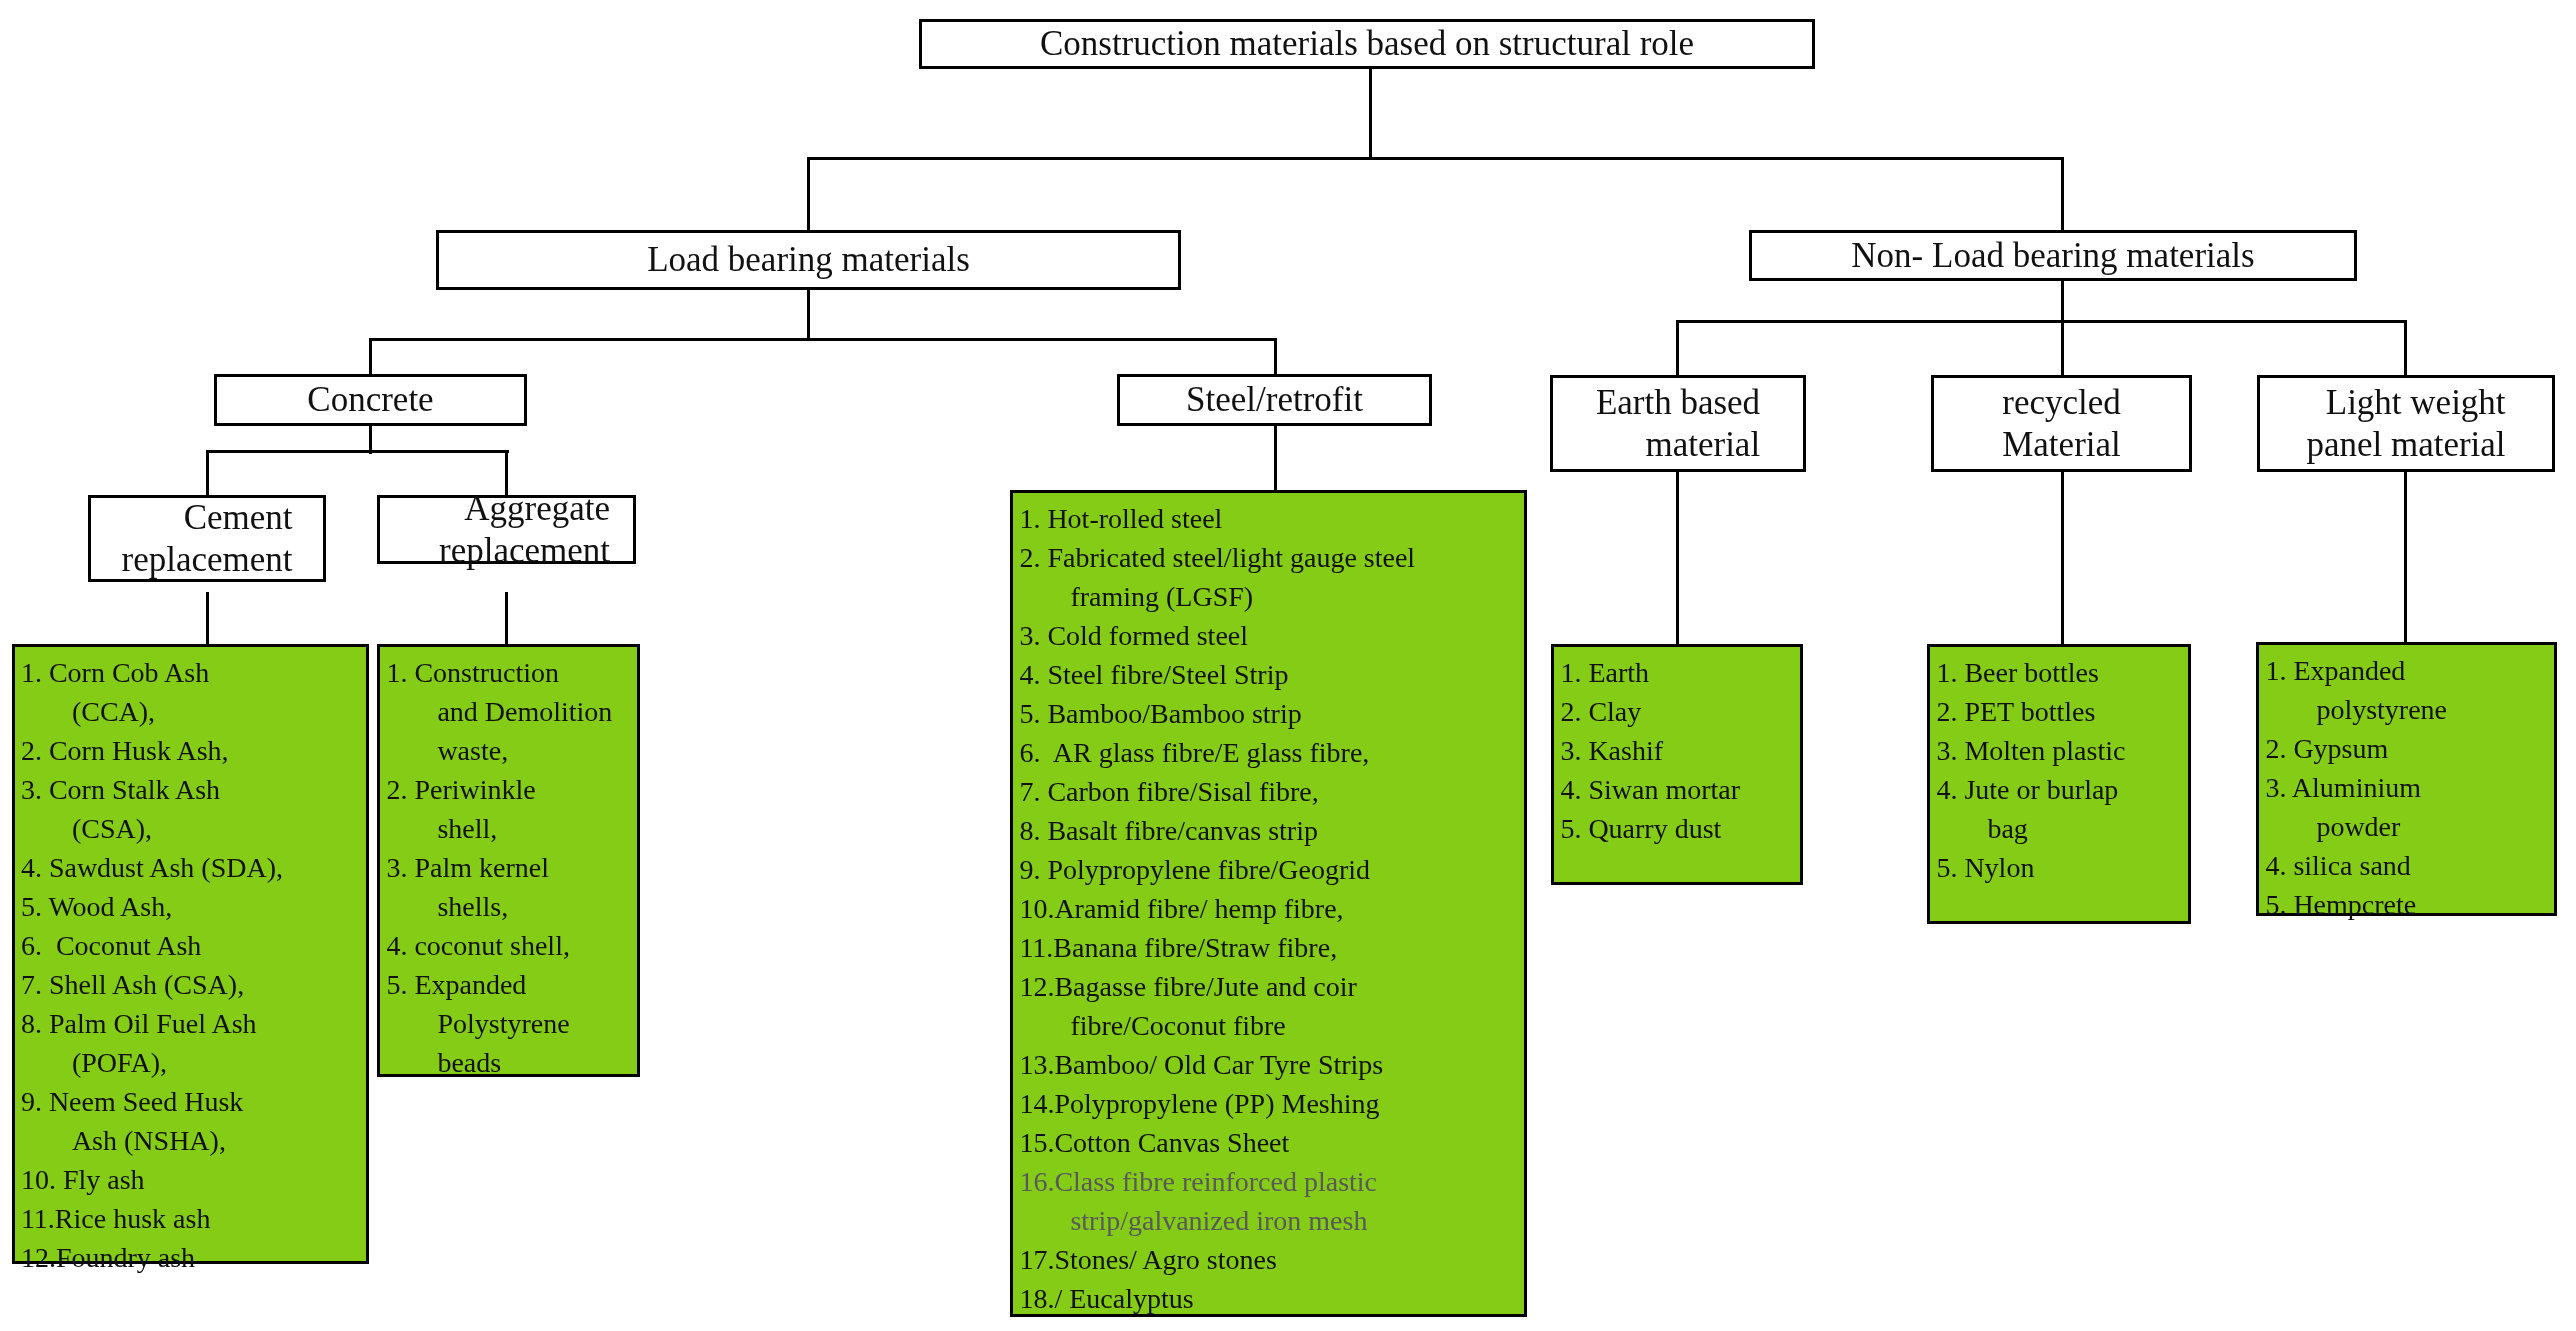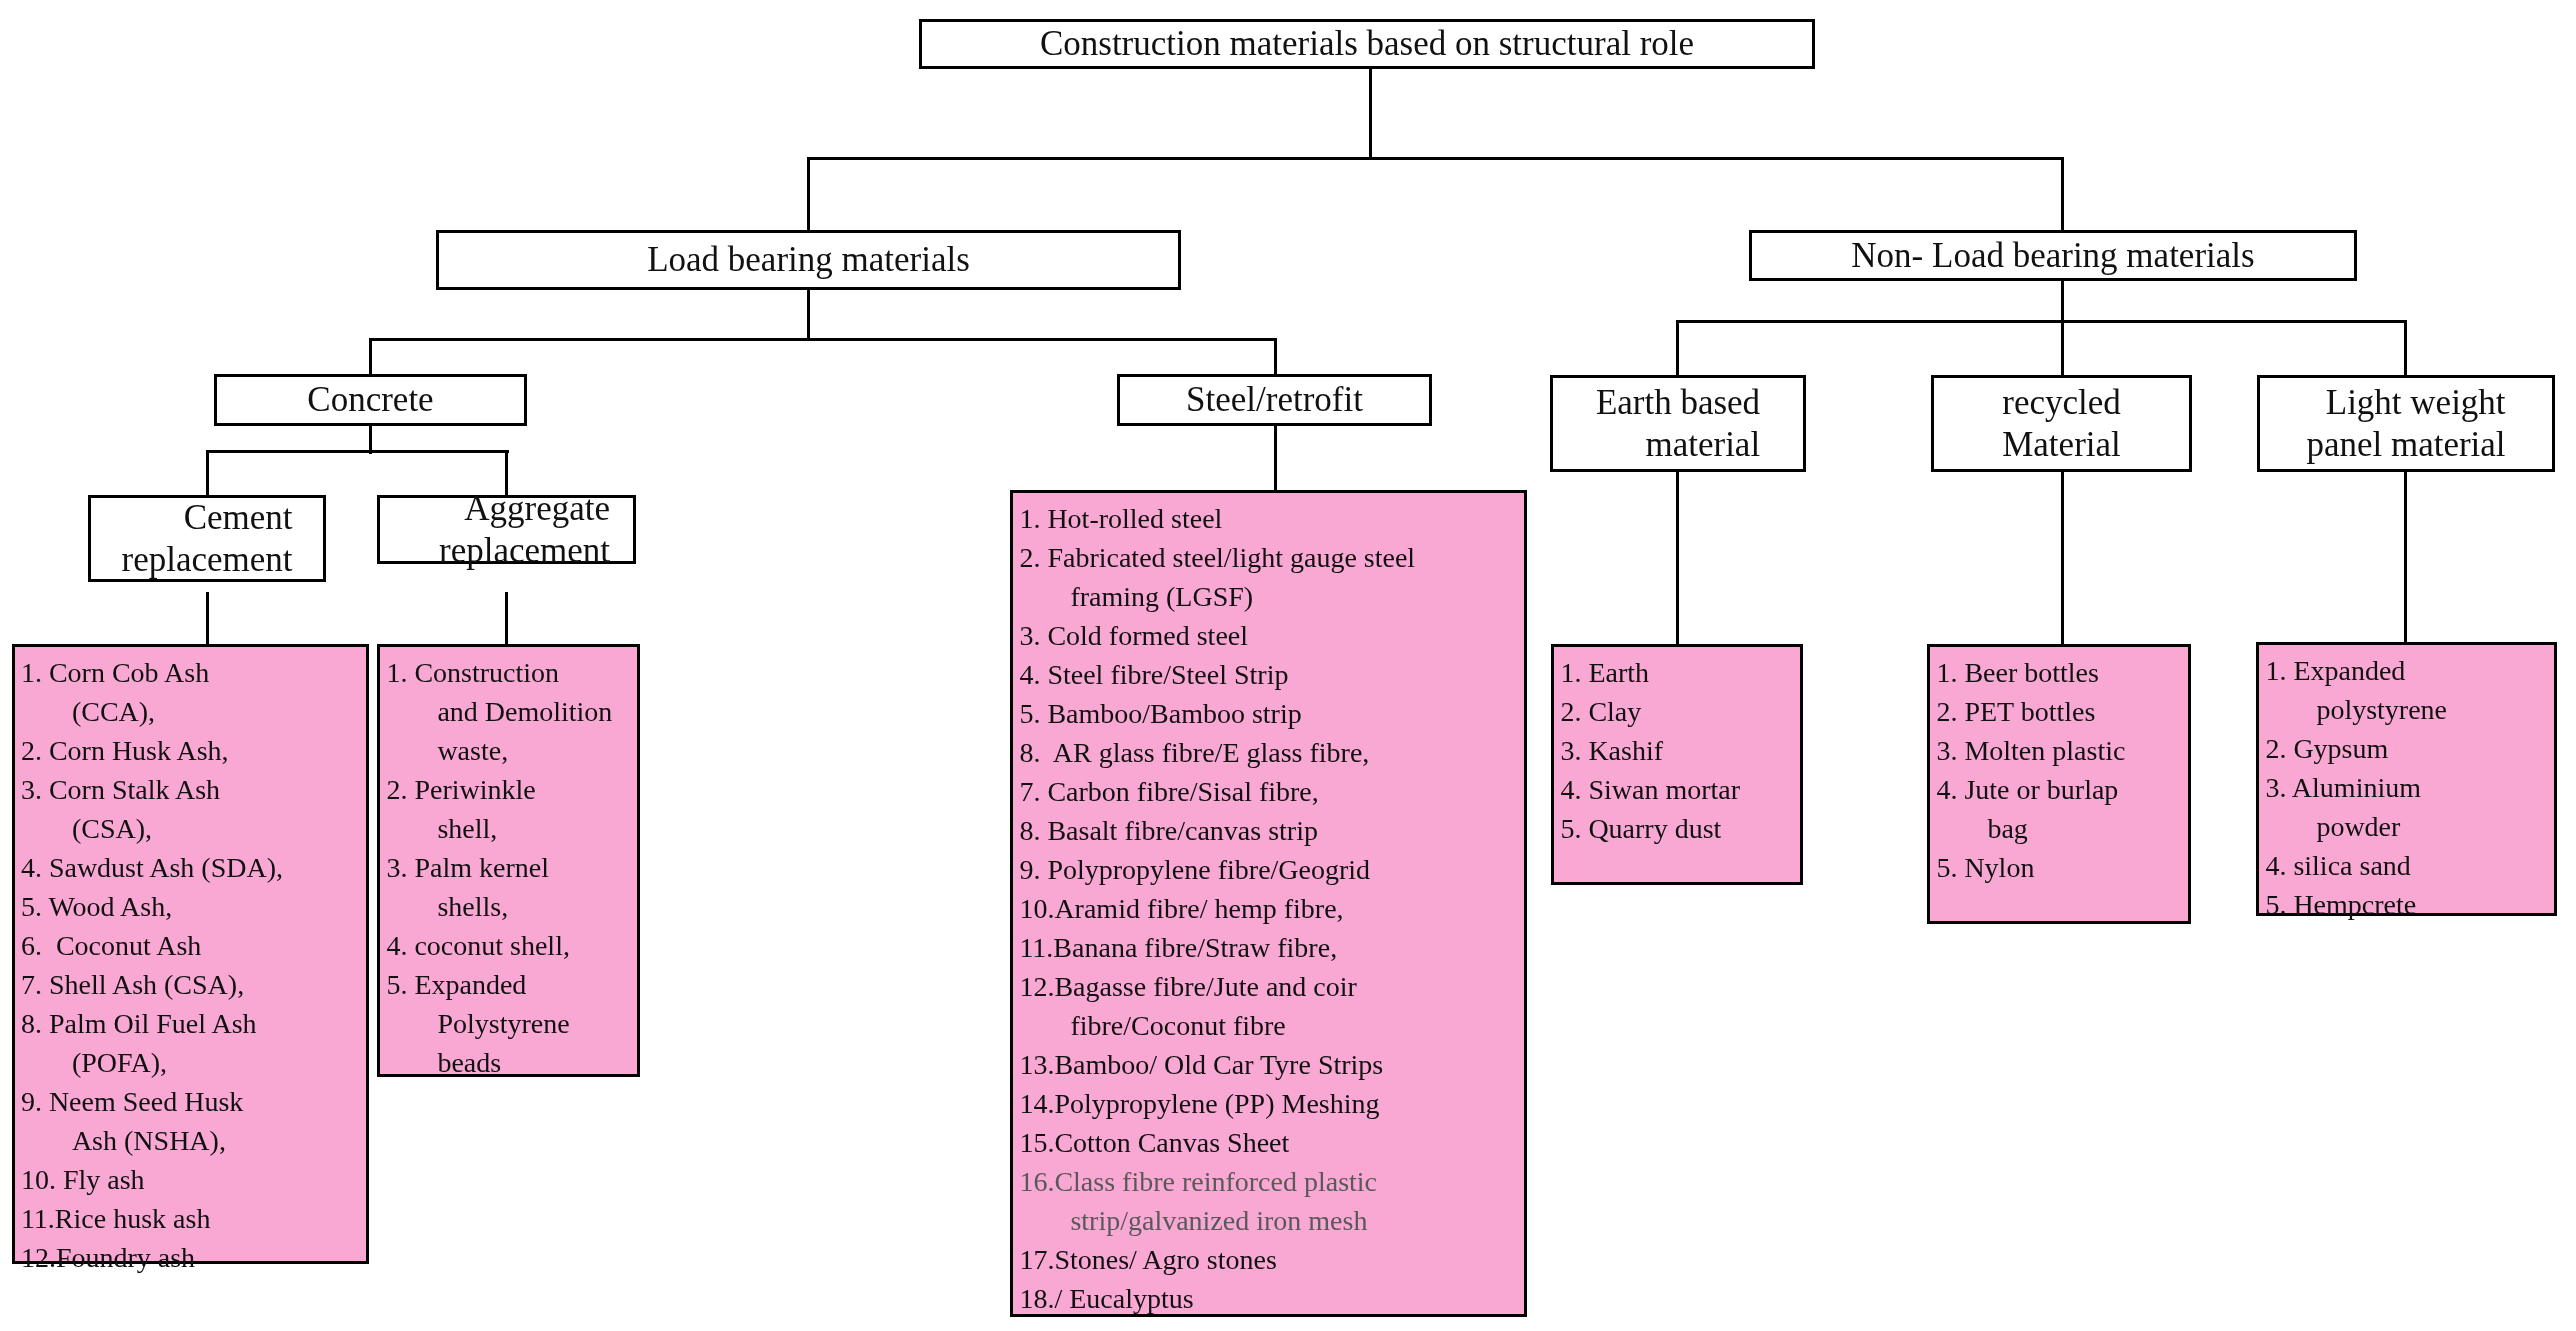--- a/index.html
+++ b/index.html
@@ -27,21 +27,21 @@
     line-height: 42px;
     white-space: pre-line;
     color: #111111;
   }
 
   
   .listbox {
     position: absolute;
     box-sizing: border-box;
     border: 3.2px solid #000000;
-    background: #f9a8d4;
+    background: #84cc16;
   }
   .list { padding: 6.4px 6.4px 0 6.4px; }
   .list .li {
     font-size: 28px;
     line-height: 39px;
     padding-left: 51px;
     text-indent: -51px;
     white-space: pre-wrap;
     color: #111111;
   }
@@ -164,21 +164,21 @@
   </div>
 
   <div class="listbox" style="left:1010px; top:490px; width:517px; height:827px;">
     <div class="list">
         <div class="li">1. Hot-rolled steel</div>
         <div class="li">2. Fabricated steel/light gauge steel
 framing (LGSF)</div>
         <div class="li">3. Cold formed steel</div>
         <div class="li">4. Steel fibre/Steel Strip</div>
         <div class="li">5. Bamboo/Bamboo strip</div>
-        <div class="li">8.  AR glass fibre/E glass fibre,</div>
+        <div class="li">6.  AR glass fibre/E glass fibre,</div>
         <div class="li">7. Carbon fibre/Sisal fibre,</div>
         <div class="li">8. Basalt fibre/canvas strip</div>
         <div class="li">9. Polypropylene fibre/Geogrid</div>
         <div class="li">10.Aramid fibre/ hemp fibre,</div>
         <div class="li">11.Banana fibre/Straw fibre,</div>
         <div class="li">12.Bagasse fibre/Jute and coir
 fibre/Coconut fibre</div>
         <div class="li">13.Bamboo/ Old Car Tyre Strips</div>
         <div class="li">14.Polypropylene (PP) Meshing</div>
         <div class="li">15.Cotton Canvas Sheet</div>

